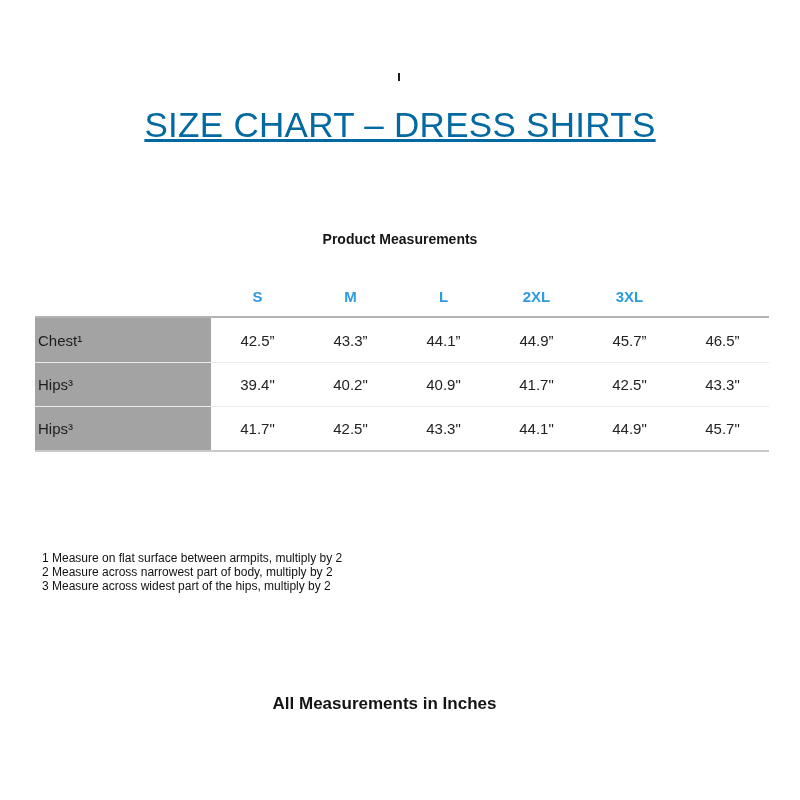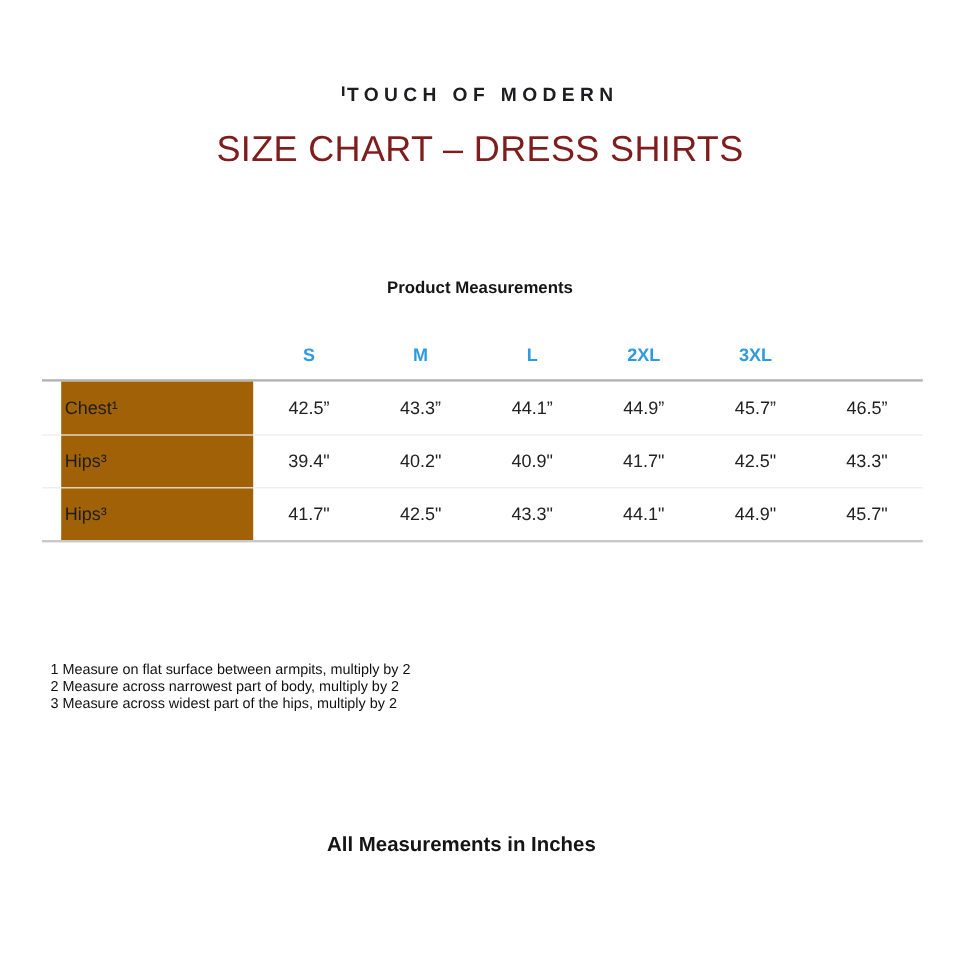--- a/index.html
+++ b/index.html
@@ -24,26 +24,27 @@
   .logo-mark {
     display: inline-block;
     width: 2.5px;
     height: 8px;
     background: #1d1d21;
     margin-right: 2px;
     transform: translateY(-4px);
   }
   .page-title {
     margin-top: 16px;
-    font-size: 30px;
+    font-size: 35px;
     font-weight: 400;
     letter-spacing: 0.3px;
-    color: #7f1d1d;
+    color: #0369a1;
     line-height: 38px;
     text-align: center;
+    text-decoration: underline;
   }
 
   
   .table-title {
     margin-top: 84px;
     text-align: center;
     font-size: 14px;
     font-weight: 600;
     color: #151515;
     line-height: 22px;
@@ -69,28 +70,27 @@
     font-weight: 700;
     color: #2E9BDF;
   }
   .t-body {
     border-top: 2px solid #b3b3b3;
     border-bottom: 2px solid #c9c9c9;
   }
   .t-body .t-row { height: 44px; }
   .t-body .t-row + .t-row { border-top: 1px solid #ebebeb; }
   .label-cell {
-    background: #a16207;
+    background: #a3a3a3;
     height: 100%;
     display: flex;
     align-items: center;
     padding-left: 3px;
     font-size: 15px;
     color: #1d1d1d;
-    margin-left: 16px;
   }
   .value-cell {
     text-align: center;
     font-size: 15px;
     color: #222222;
   }
 
   
   .footnotes {
     margin-top: 99px;
@@ -109,21 +109,21 @@
     font-weight: 700;
     color: #141414;
     line-height: 22px;
   }
 </style>
 </head>
 <body>
 
 <div class="page-header">
   <div class="logo">
-    <span class="logo-mark"></span><span>TOUCH OF MODERN</span>
+    <span class="logo-mark"></span>
   </div>
   <h1 class="page-title">SIZE CHART – DRESS SHIRTS</h1>
 </div>
 
 <div class="table-title">Product Measurements</div>
 
 <div class="size-table">
   <div class="t-row t-head">
     <div class="corner-cell"></div>
     <div class="col-h">S</div>

